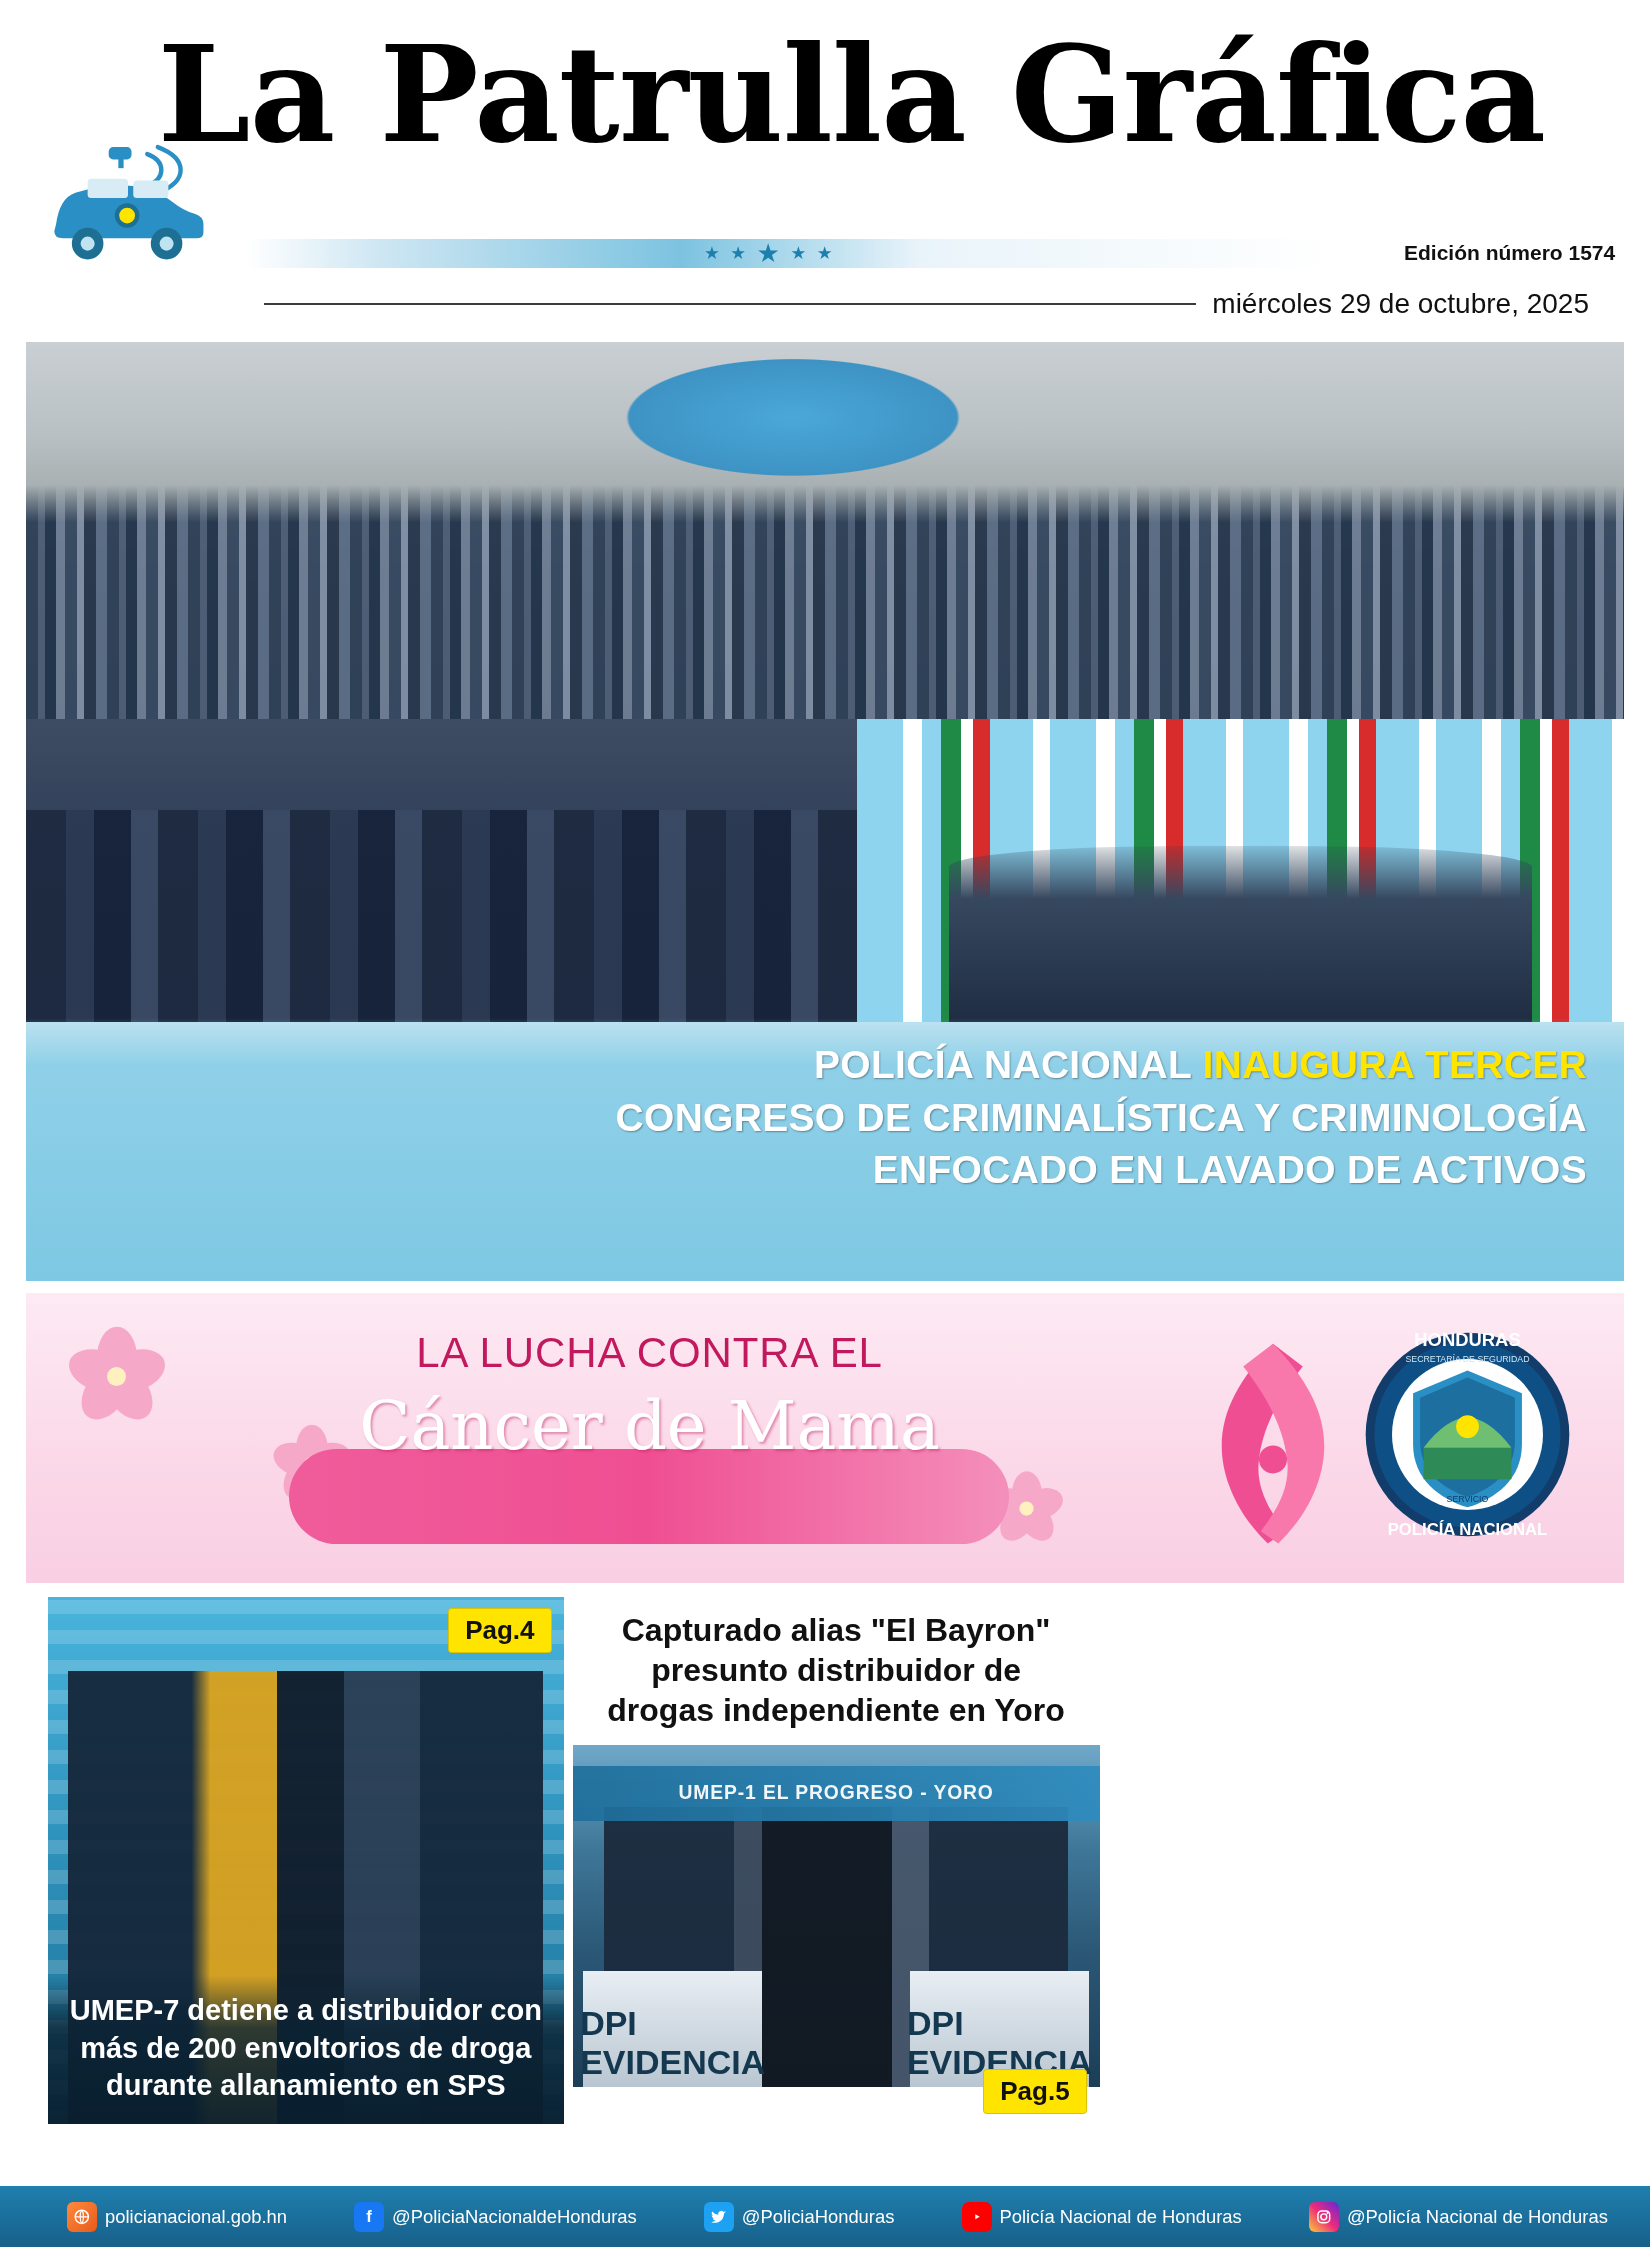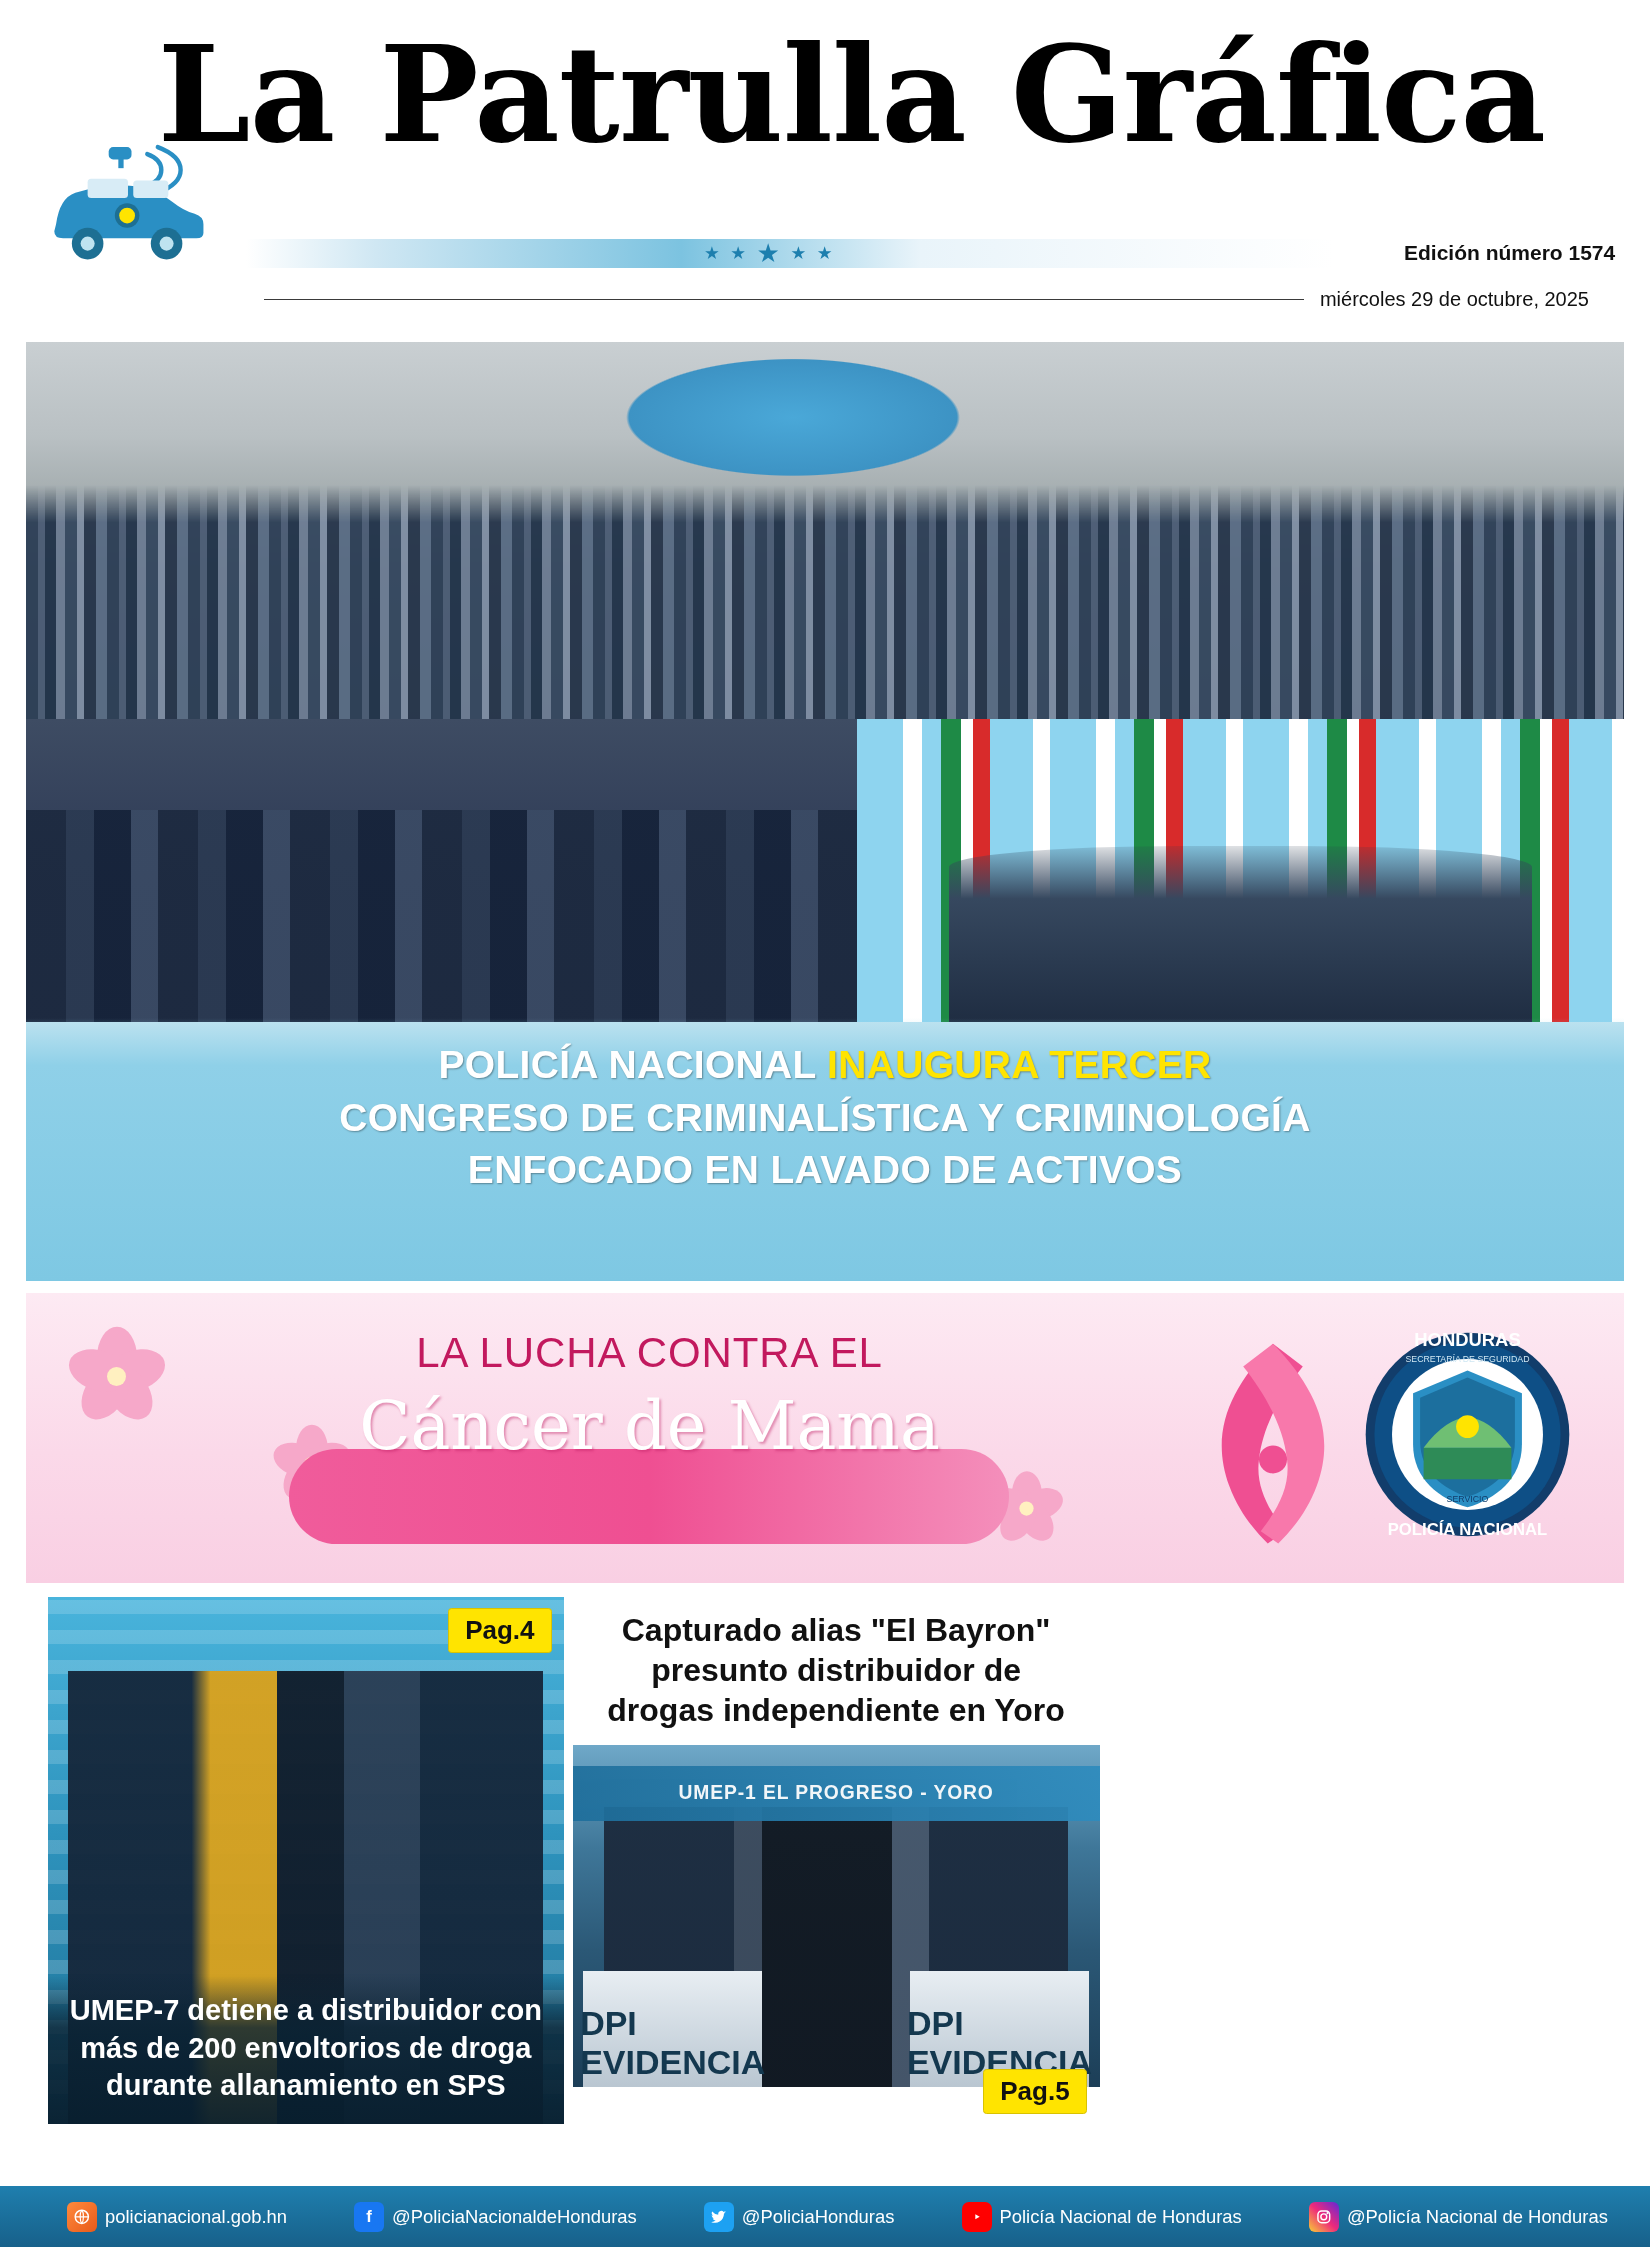--- a/index.html
+++ b/index.html
@@ -87,21 +87,21 @@
     align-items: center;
   }
   .date-rule {
     flex: 1;
     height: 1.8px;
     background: #3a3a3a;
     margin-right: 16px;
     margin-left: 17.6px;
   }
   .date-text {
-    font-size: 20px;
+    font-size: 28px;
     color: #111;
     white-space: nowrap;
     padding-right: 35px;
   }
 
   
   .hero {
     position: relative;
     margin: 0 26px;
     height: 939px;
@@ -121,22 +121,22 @@
     overflow: hidden;
   }
   .hero-mid > div { position: relative; overflow: hidden; }
   .hero-mid-left { width: 52%; background: #2a3a52; }
   .hero-mid-right { width: 48%; background: #2d6e92; }
   .hero-caption {
     position: absolute;
     left: 0; right: 0; bottom: 0;
     height: 263px;
     background: linear-gradient(180deg, rgba(150,210,232,0.0) 0%, #8fd0e8 18%, #7ec8e3 100%);
-    padding: 21px 26px 16px 26px;
-    text-align: center;
+    padding: 21px 37px 16px 26px;
+    text-align: right;
   }
   .hero-caption .line {
     font-size: 39px;
     font-weight: bold;
     line-height: 1.35;
     color: #ffffff;
     text-shadow: 0.9px 0.9px 1.8px rgba(0,0,0,.35);
     letter-spacing: 0.3px;
   }
   .hl { color: #ffe400; }

